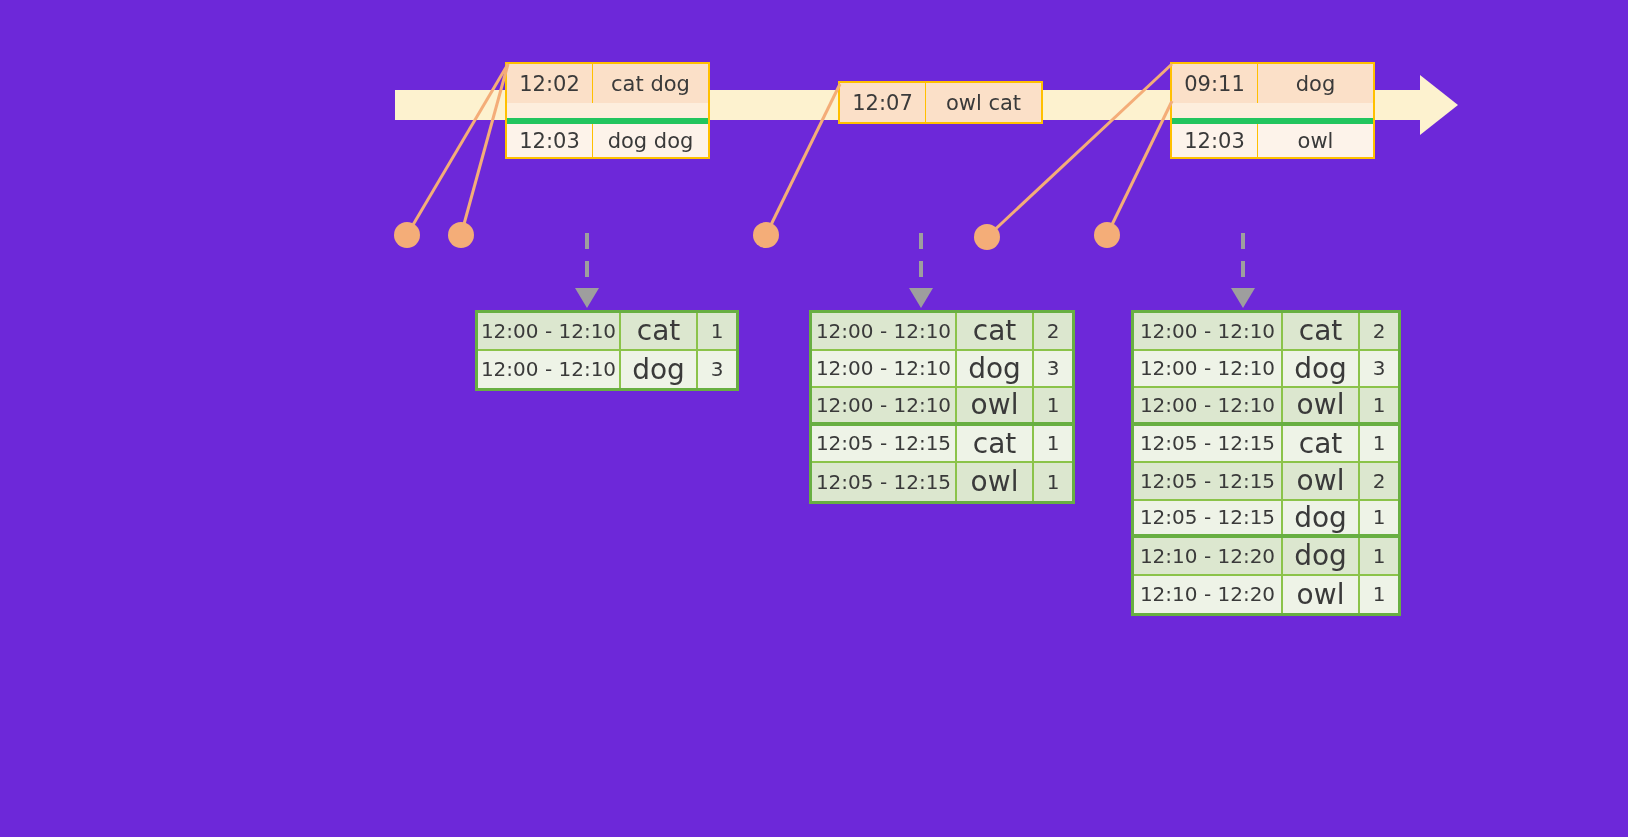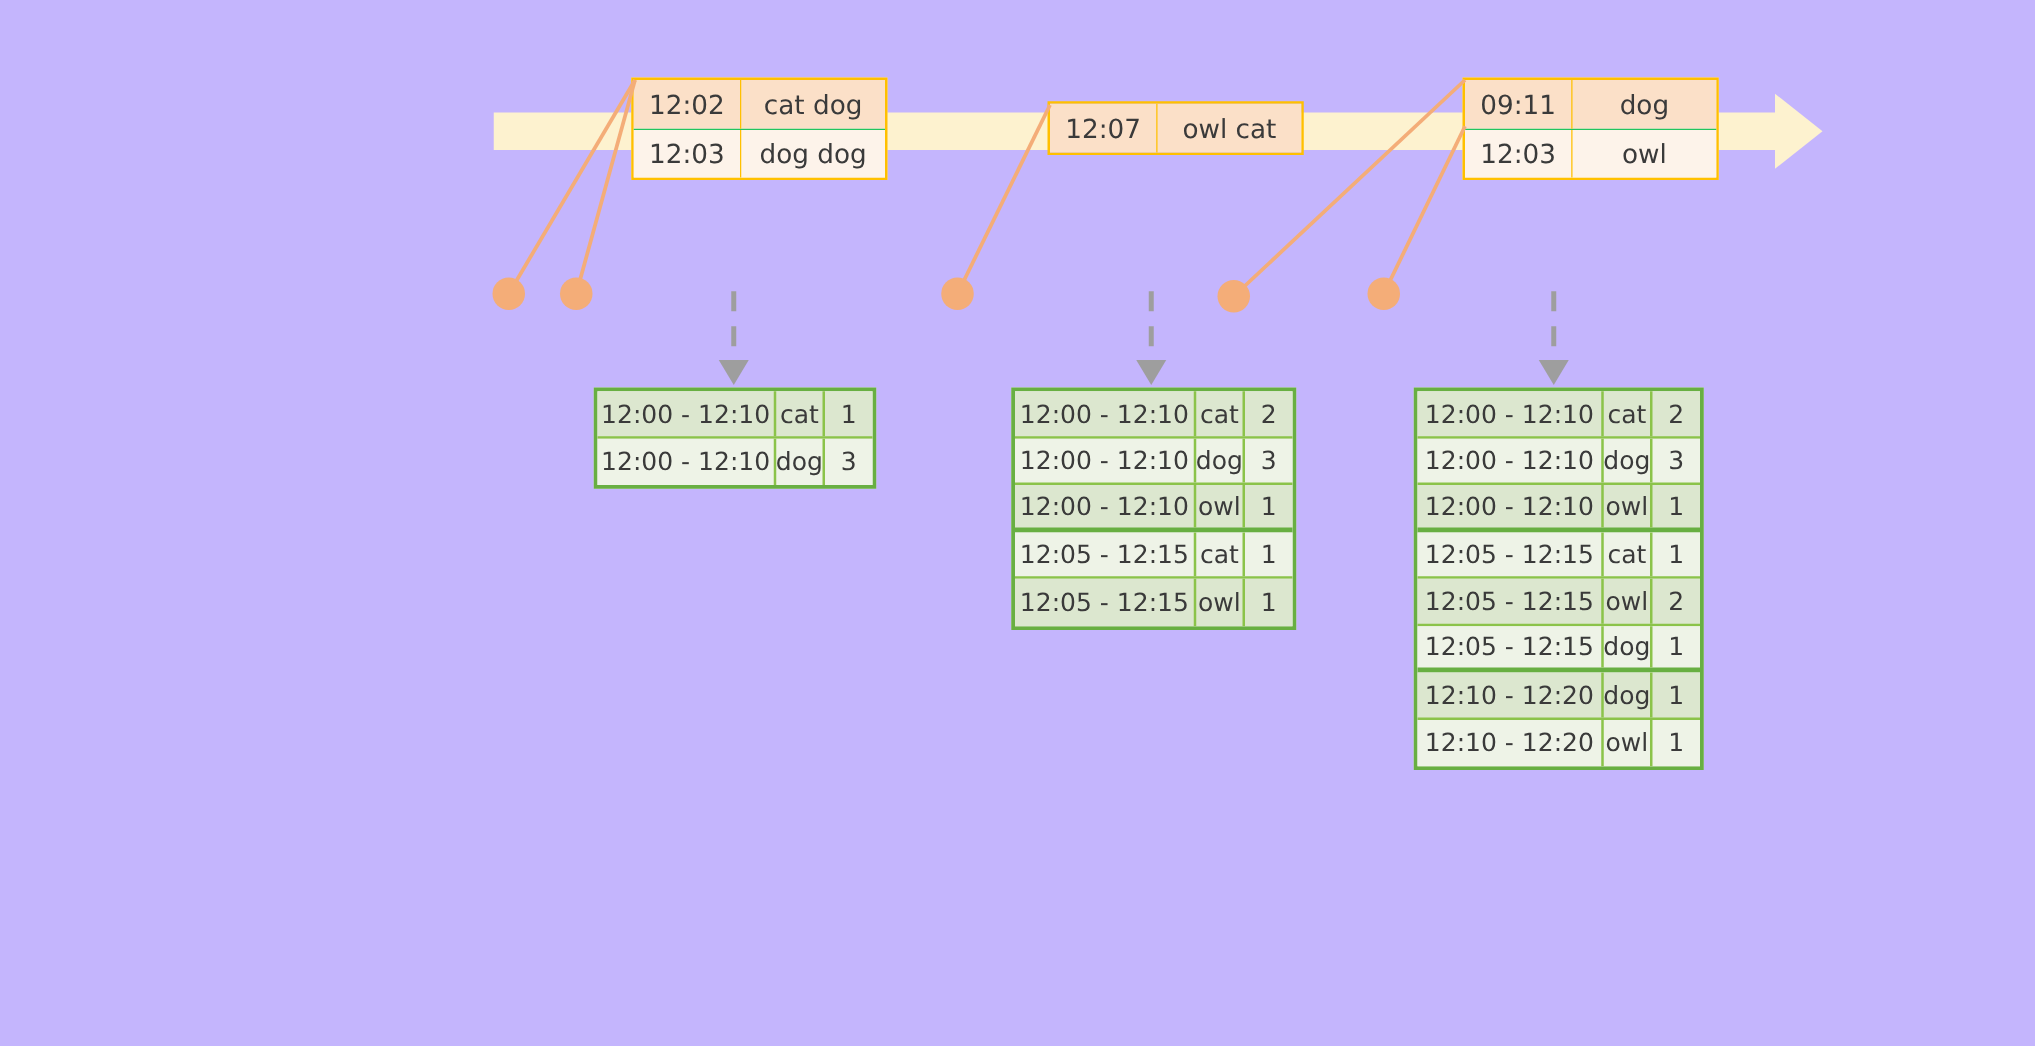--- a/index.html
+++ b/index.html
@@ -4,21 +4,21 @@
 <style>
   html, body {
     margin: 0;
     padding: 0;
     background: #000000;
   }
   #canvas {
     position: relative;
     width: 1628px;
     height: 837px;
-    background: #c4b5fd;
+    background: #6d28d9;
     font-family: "DejaVu Sans", sans-serif;
     overflow: hidden;
   }
 
   
   .timeline-bar {
     position: absolute;
     left: 395px;
     top: 90px;
     width: 1030px;
@@ -42,21 +42,22 @@
     border: 2px solid #ffc000;
     box-sizing: border-box;
     background: #fdeedd;
   }
   .evt-row {
     display: flex;
     height: 39px;
     box-sizing: border-box;
   }
   .evt-row + .evt-row {
-    border-top: 1px solid #22c55e;
+    border-top: 6px solid #22c55e;
+    margin-top: 15px;
   }
   .evt-row.shade-a { background: #fbe0c8; }
   .evt-row.shade-b { background: #fdf3ea; }
   .evt-time {
     width: 86px;
     display: flex;
     align-items: center;
     justify-content: center;
     font-size: 21px;
     color: #3a3a3a;
@@ -114,25 +115,25 @@
   .res-win {
     display: flex;
     align-items: center;
     justify-content: center;
     font-size: 20px;
     color: #3a3a3a;
     border-right: 2px solid #8bc34a;
     box-sizing: border-box;
   }
   .res-key {
-    width: 39px;
-    display: flex;
-    align-items: center;
-    justify-content: center;
-    font-size: 20px;
+    width: 77px;
+    display: flex;
+    align-items: center;
+    justify-content: center;
+    font-size: 28px;
     color: #3a3a3a;
     border-right: 2px solid #8bc34a;
     box-sizing: border-box;
   }
   .res-cnt {
     width: 38px;
     display: flex;
     align-items: center;
     justify-content: center;
     font-size: 20px;

